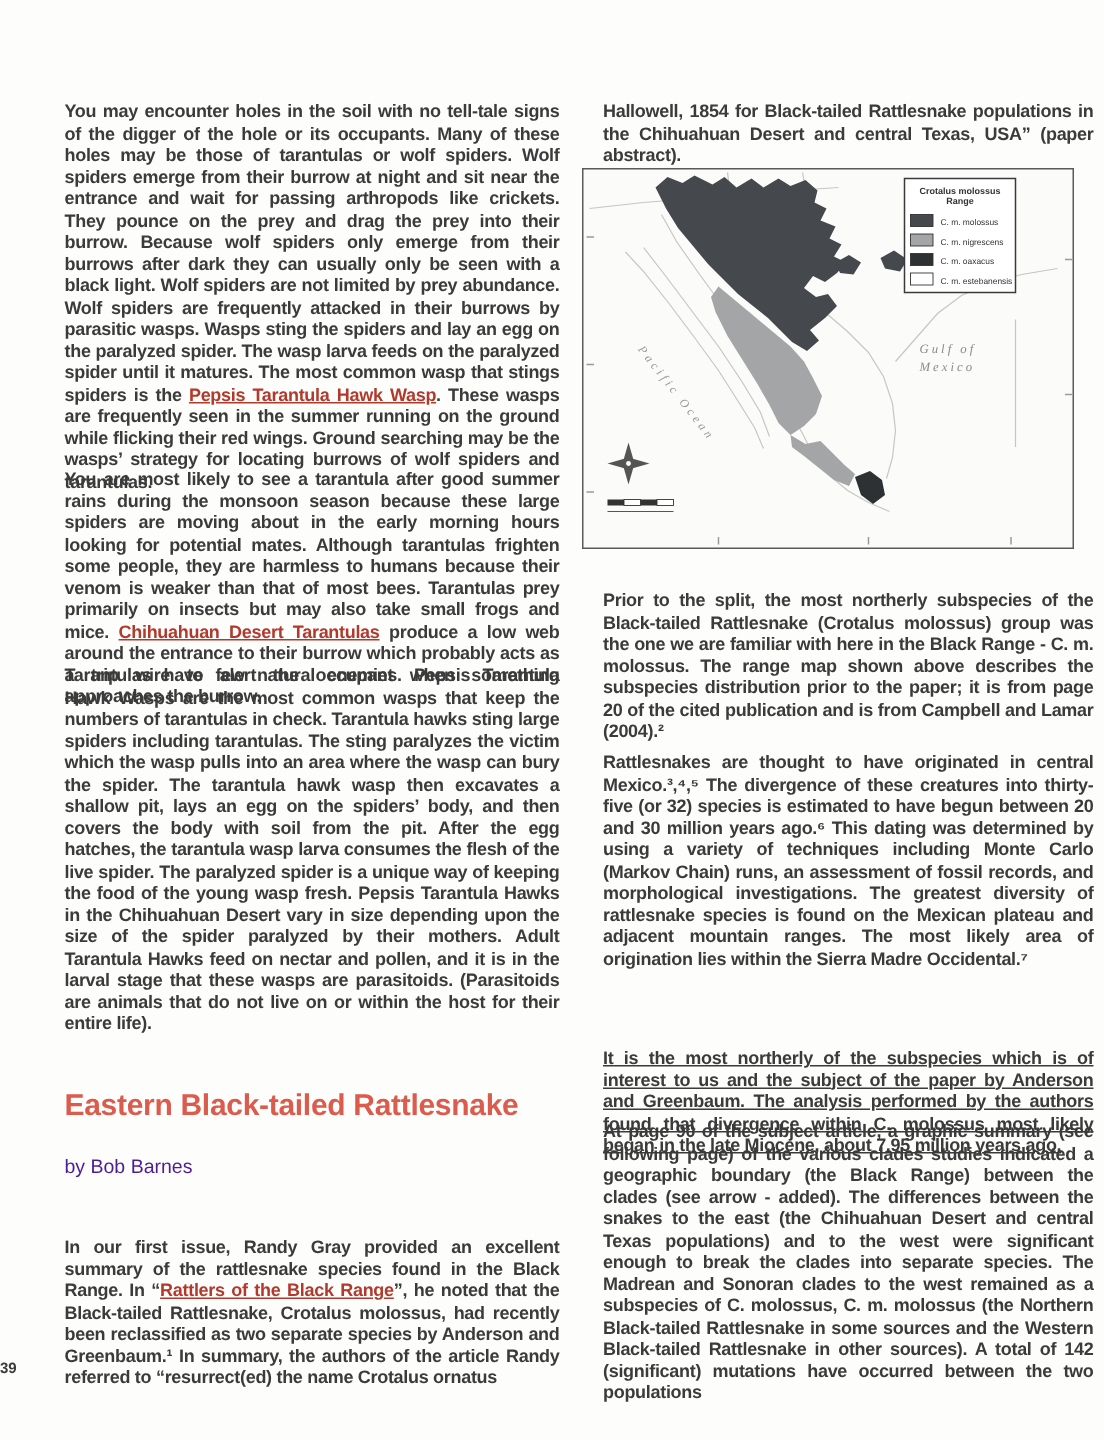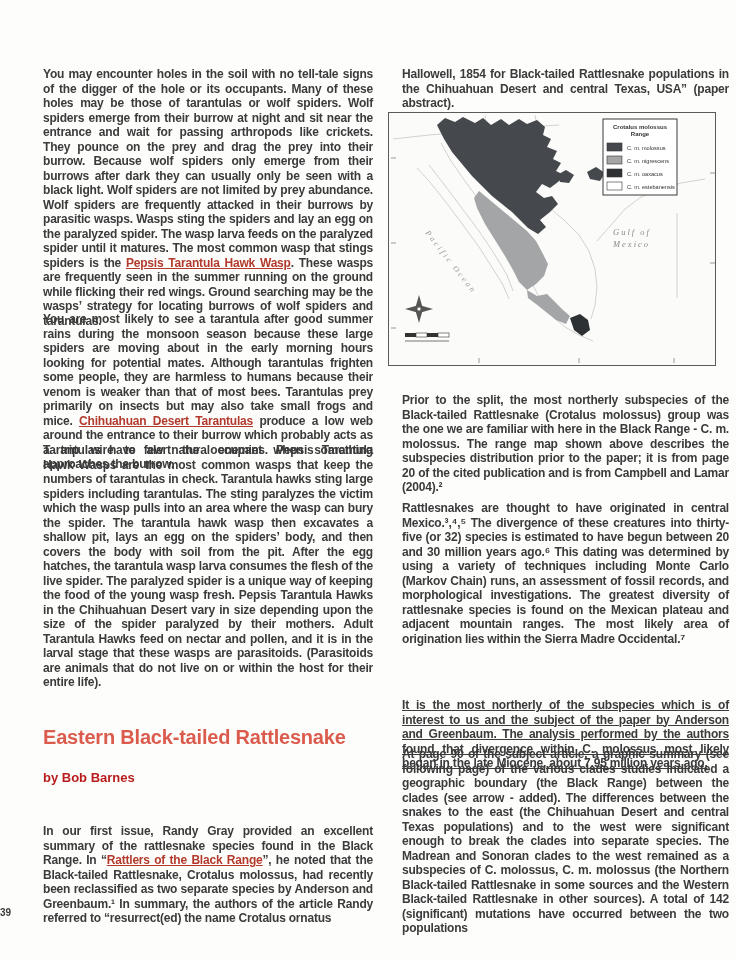--- a/index.html
+++ b/index.html
@@ -20,21 +20,21 @@
   }
   .col-right{left:388px;width:327px;margin-left:14px;}
   .col-left{left:43px;}
   .inline-link{color:#b23a2c;text-decoration:underline;cursor:pointer;}
   .article-heading{
     position:absolute;left:43px;top:713px;width:340px;
     font-size:20px;font-weight:700;color:#db5c4d;letter-spacing:-0.2px;
   }
   .byline{
     position:absolute;left:43px;top:770px;width:300px;
-    font-size:13px;font-weight:700;color:#b91c1c;
+    font-size:13px;font-weight:400;color:#4c1d95;
   }
   .map-figure{
     position:absolute;left:388px;top:112px;width:326px;height:252px;
     border:1px solid #5a5a58;background:#fbfbfa;box-sizing:content-box;
   }
   .page-number{
     position:absolute;left:0;top:907px;width:736px;text-align:left;
     font-size:10px;font-weight:700;color:#3b3b3b;
   }
   svg text{font-family:"Liberation Serif","DejaVu Serif",serif;}

